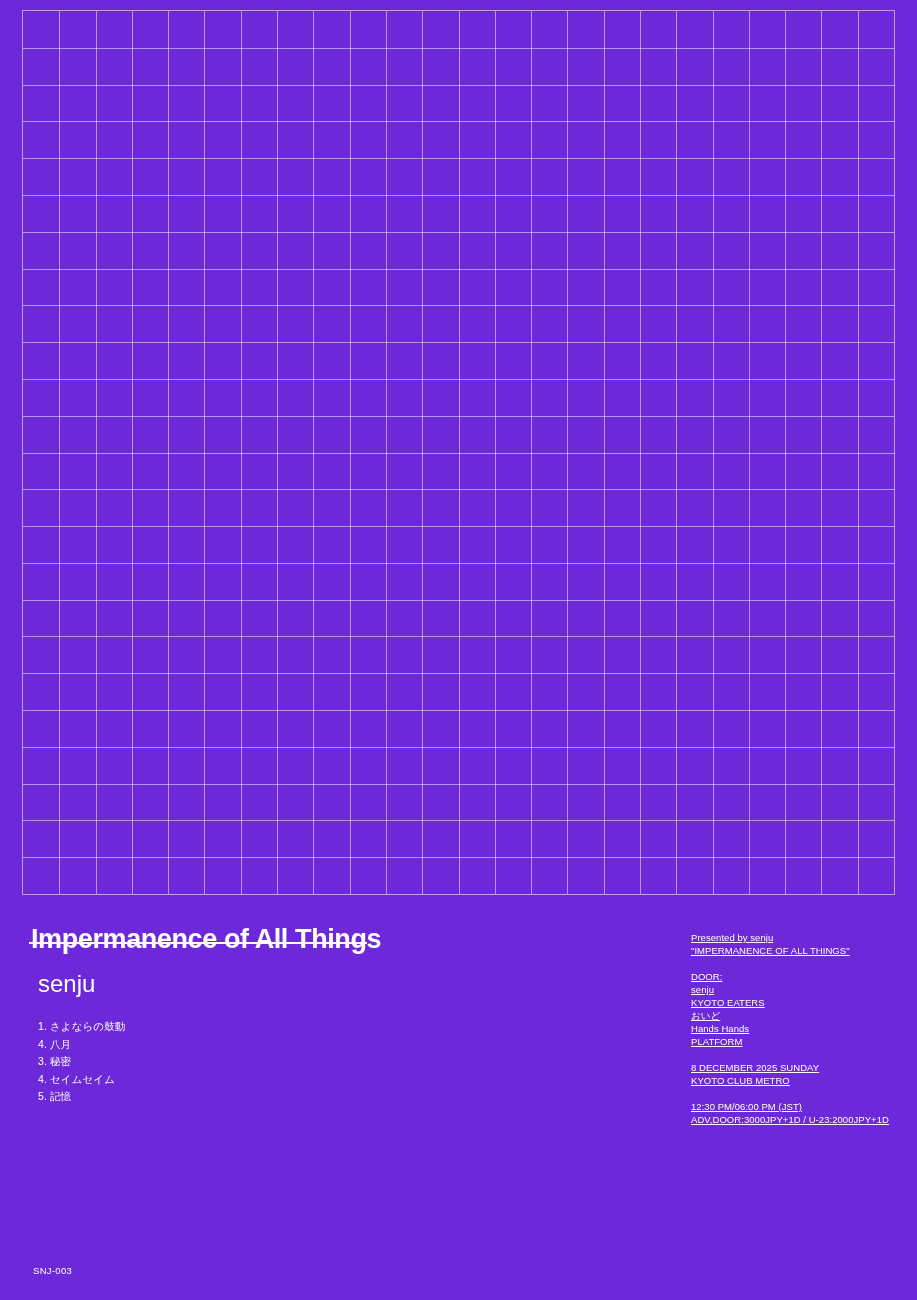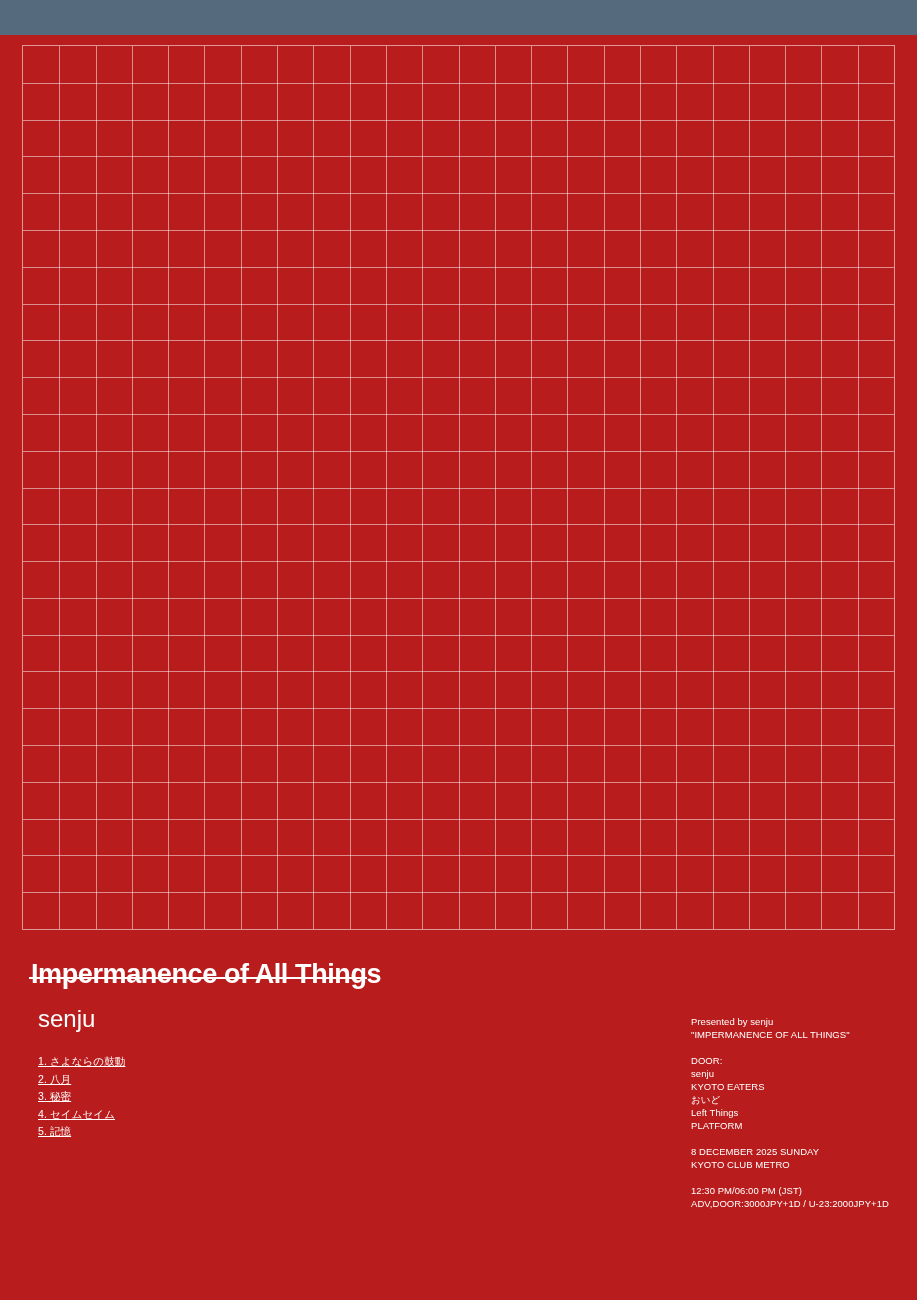--- a/index.html
+++ b/index.html
@@ -11,22 +11,21 @@
     height: 1300px;
     background: #556b7d;
     font-family: "Liberation Sans", sans-serif;
     color: #ffffff;
     overflow: hidden;
     position: relative;
   }
   .poster {
     position: absolute;
     inset: 0;
-    background: #b91c1c;
-    margin-top: 35px;
+    background: #6d28d9;
   }
 
   
   .grid-block {
     position: absolute;
     left: 22px;
     top: 10px;
     width: 873px;
     height: 885px;
     border: 1px solid rgba(255,255,255,0.55);
@@ -75,31 +74,32 @@
 
   .tracklist {
     position: absolute;
     left: 38px;
     top: 1018px;
     font-size: 10.5px;
     line-height: 17.5px;
     font-weight: 400;
     letter-spacing: 0.1px;
   }
-  .tracklist div { white-space: nowrap; text-decoration: underline; }
+  .tracklist div { white-space: nowrap; }
 
   
   .info {
     position: absolute;
     left: 691px;
-    top: 980px;
+    top: 931px;
     width: 220px;
     font-size: 9.5px;
     line-height: 13px;
     letter-spacing: 0.05px;
+    text-decoration: underline;
   }
   .info .block { margin-bottom: 13px; }
   .info .block:last-child { margin-bottom: 0; }
   .info div { white-space: nowrap; }
 
   .catalog {
     position: absolute;
     left: 33px;
     top: 1265px;
     font-size: 9.5px;
@@ -162,38 +162,38 @@
 
   <div class="main-title-wrap">
     <span class="main-title">Impermanence of All Things</span>
     <span class="strike"></span>
   </div>
 
   <div class="artist">senju</div>
 
   <div class="tracklist" id="tracklist">
       <div>1. さよならの鼓動</div>
-      <div>2. 八月</div>
+      <div>4. 八月</div>
       <div>3. 秘密</div>
       <div>4. セイムセイム</div>
       <div>5. 記憶</div>
     </div>
 
   <div class="info">
     <div class="block">
       <div>Presented by senju</div>
       <div>"IMPERMANENCE OF ALL THINGS"</div>
     </div>
     <div class="block">
       <div>DOOR:</div>
       <div id="live-acts">
           <div>senju</div>
           <div>KYOTO EATERS</div>
           <div>おいど</div>
-          <div>Left Things</div>
+          <div>Hands Hands</div>
           <div>PLATFORM</div>
         </div>
     </div>
     <div class="block">
       <div>8 DECEMBER 2025 SUNDAY</div>
       <div>KYOTO CLUB METRO</div>
     </div>
     <div class="block">
       <div>12:30 PM/06:00 PM (JST)</div>
       <div>ADV,DOOR:3000JPY+1D / U-23:2000JPY+1D</div>

